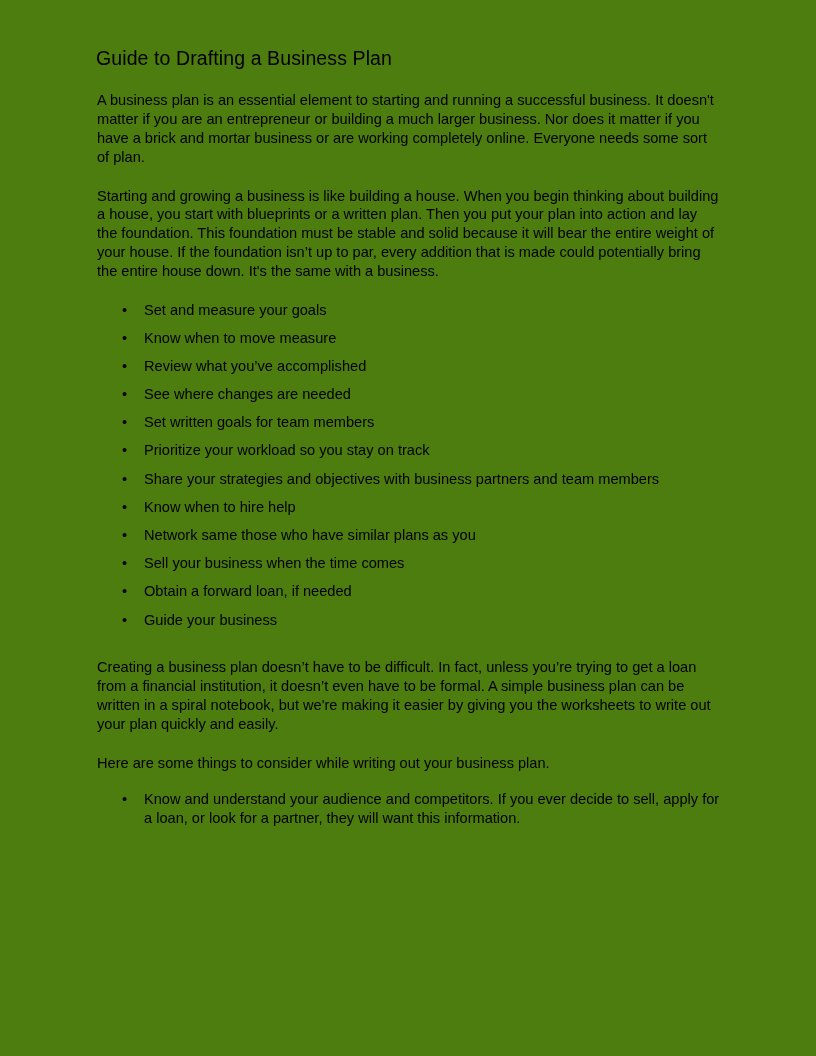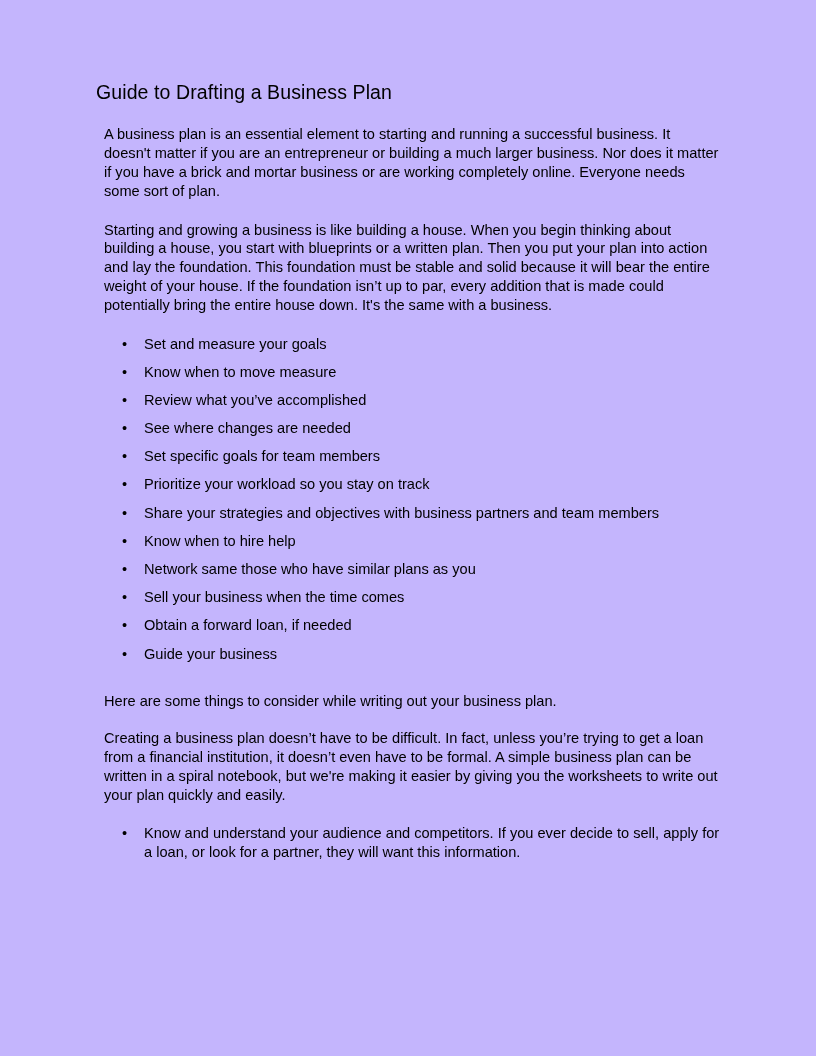--- a/index.html
+++ b/index.html
@@ -14,39 +14,39 @@
     height: 1056px;
     font-family: "Liberation Sans", sans-serif;
     color: #000000;
     -webkit-font-smoothing: antialiased;
   }
 
   .page {
     position: relative;
     width: 816px;
     height: 1056px;
-    background: #c4b5fd;
+    background: #4d7c0f;
     box-sizing: border-box;
-    padding: 80px 96px 96px 96px;
+    padding: 46px 96px 96px 96px;
     overflow: hidden;
   }
 
   .doc-title {
     font-size: 19.5px;
     font-weight: 400;
     line-height: 1.25;
     margin: 0 0 21px 0;
     letter-spacing: 0.1px;
     color: #000000;
   }
 
   .para {
     font-size: 14.6px;
     line-height: 18.8px;
-    margin: 0 0 20px 8px;
+    margin: 0 0 20px 1px;
     color: #000000;
     text-align: left;
     max-width: 625px;
   }
 
   .para.tight {
     margin-bottom: 18px;
   }
 
   ul.bullets {
@@ -117,21 +117,21 @@
     <li>
       <span class="bullet-marker">•</span>
       <span class="bullet-text">Review what you’ve accomplished</span>
     </li>
     <li>
       <span class="bullet-marker">•</span>
       <span class="bullet-text">See where changes are needed</span>
     </li>
     <li>
       <span class="bullet-marker">•</span>
-      <span class="bullet-text">Set specific goals for team members</span>
+      <span class="bullet-text">Set written goals for team members</span>
     </li>
     <li>
       <span class="bullet-marker">•</span>
       <span class="bullet-text">Prioritize your workload so you stay on track</span>
     </li>
     <li>
       <span class="bullet-marker">•</span>
       <span class="bullet-text">Share your strategies and objectives with business partners and team members</span>
     </li>
     <li>
@@ -151,23 +151,23 @@
       <span class="bullet-text">Obtain a forward loan, if needed</span>
     </li>
     <li>
       <span class="bullet-marker">•</span>
       <span class="bullet-text">Guide your business</span>
     </li>
   </ul>
 
   <div class="spacer-sm"></div>
 
+  <p class="para">Creating a business plan doesn’t have to be difficult. In fact, unless you’re trying to get a loan from a financial institution, it doesn’t even have to be formal. A simple business plan can be written in a spiral notebook, but we're making it easier by giving you the worksheets to write out your plan quickly and easily.</p>
+
   <p class="para tight">Here are some things to consider while writing out your business plan.</p>
-
-  <p class="para">Creating a business plan doesn’t have to be difficult. In fact, unless you’re trying to get a loan from a financial institution, it doesn’t even have to be formal. A simple business plan can be written in a spiral notebook, but we're making it easier by giving you the worksheets to write out your plan quickly and easily.</p>
 
   <ul class="bullets last-list">
     <li>
       <span class="bullet-marker">•</span>
       <span class="bullet-text">Know and understand your audience and competitors. If you ever decide to sell, apply for a loan, or look for a partner, they will want this information.</span>
     </li>
   </ul>
 
 </div>
 

